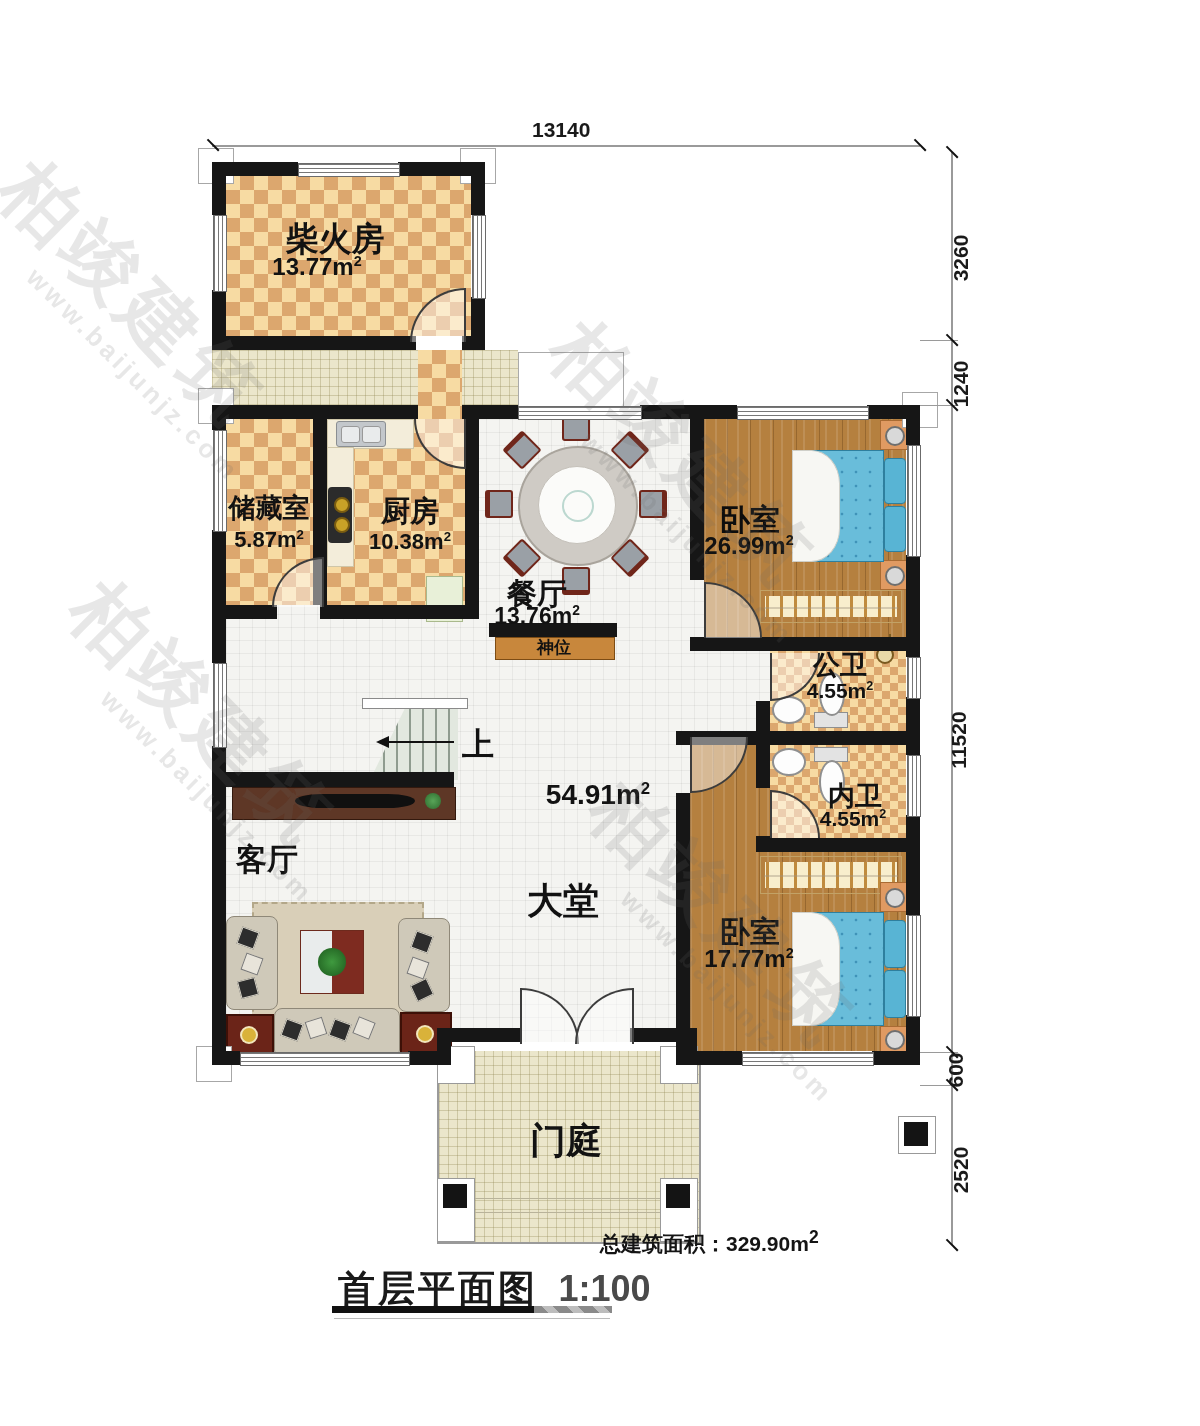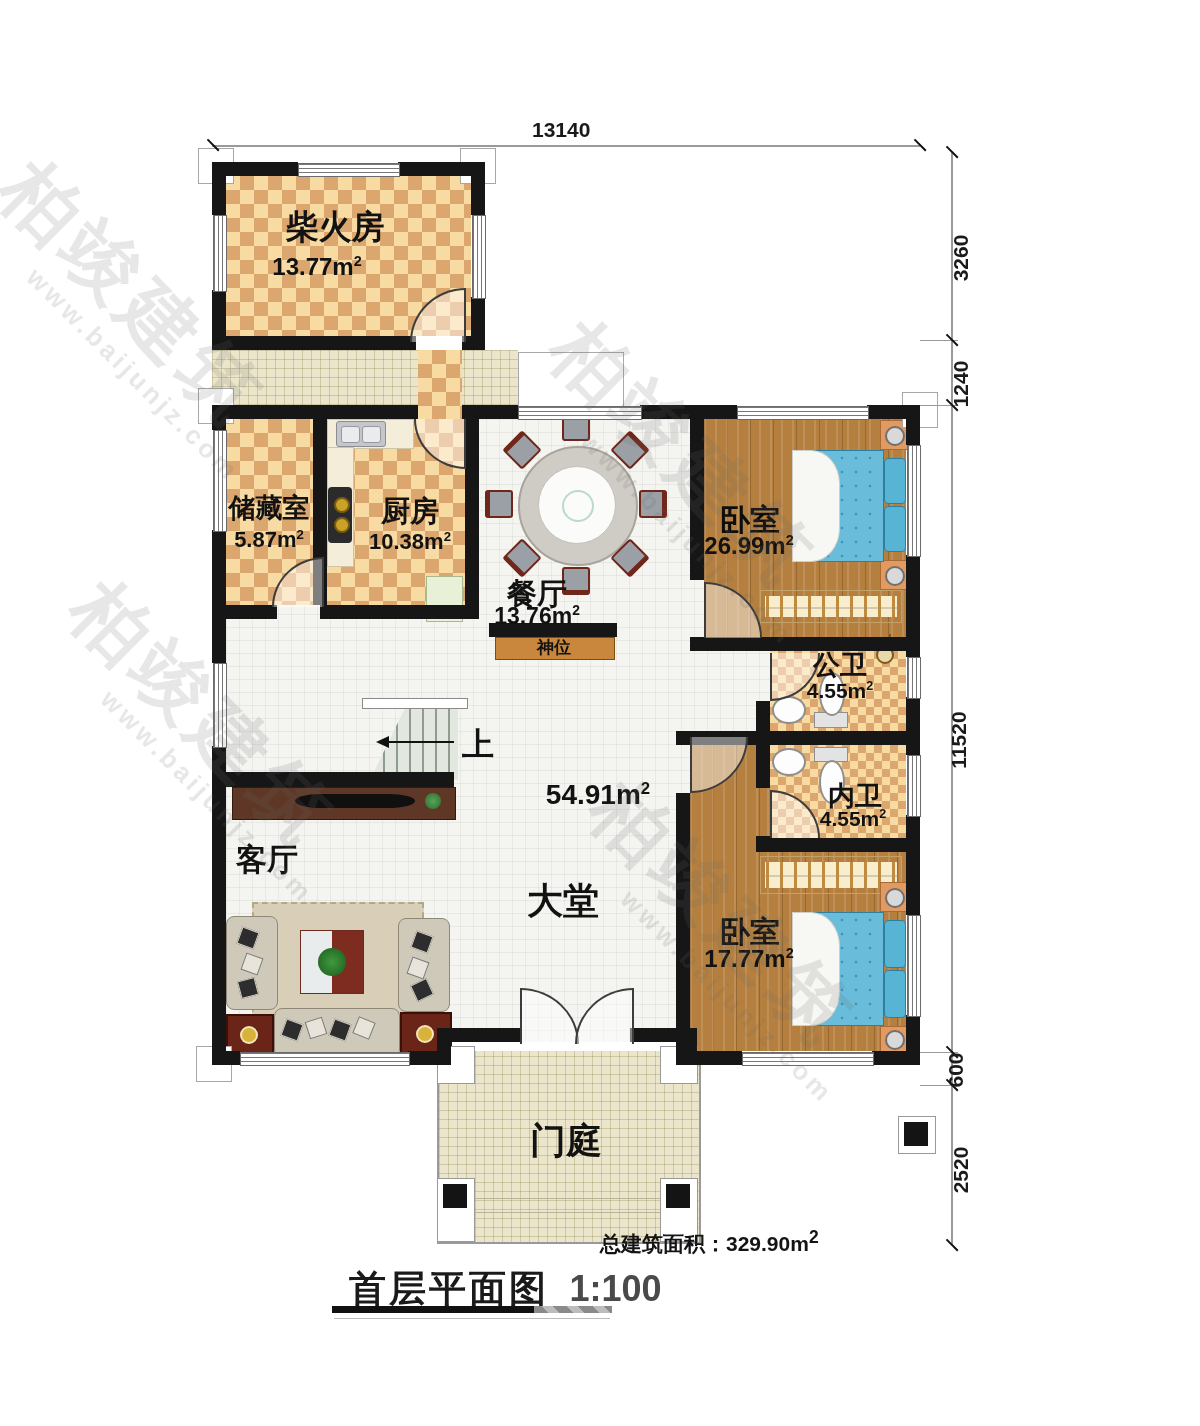--- a/index.html
+++ b/index.html
@@ -55,21 +55,21 @@
   .cushion{position:absolute;width:16px;height:16px;background:#2d2d2d;border:1px solid #d8d4c8;transform:rotate(20deg);}
   .cushion.w{background:#e8e4da;border-color:#777;}
   .sidetable{background:#6b2418;border:2px solid #3d1007;}
   .sidetable i{position:absolute;left:50%;top:50%;width:14px;height:14px;margin:-8px 0 0 -8px;
      border-radius:50%;background:#d9b23a;box-shadow:0 0 0 2px #f2e6bb;}
   .oval{border-radius:50%;background:#fdfdfd;border:2px solid #8f8f8f;}
   .wm{position:absolute;color:rgba(105,105,105,.16);font-weight:bold;transform:rotate(45deg);
      transform-origin:left top;white-space:nowrap;pointer-events:none;z-index:60;letter-spacing:8px;}
   .info-line{white-space:nowrap;font-weight:bold;color:#141414;}
   .info-line .note{font-size:15px;font-weight:bold;}
-  #title-row{position:absolute;left:338px;top:1264px;z-index:45;white-space:nowrap;margin-left:11px;}
+  #title-row{position:absolute;left:338px;top:1264px;z-index:45;white-space:nowrap;}
 </style>
 </head>
 <body>
 
 <div id="plan">
 
   <div class="abs tile-beige" style="left:212px;top:350px;width:306px;height:57px;"></div>
   <div class="abs" style="left:518px;top:352px;width:104px;height:53px;background:#fff;border:1px solid #aaa;z-index:5;"></div>
   <div class="abs checker" style="left:226px;top:176px;width:245px;height:160px;"></div>
   <div class="abs tile-white" style="left:226px;top:419px;width:680px;height:632px;"></div>
@@ -266,21 +266,21 @@
   <div class="corner-box" style="left:196px;top:1046px;"></div>
   <div class="post" style="left:437px;top:1046px;width:36px;height:36px;"></div>
   <div class="post" style="left:660px;top:1046px;width:36px;height:36px;"></div>
   <div class="post" style="left:437px;top:1178px;width:36px;height:62px;"></div>
   <div class="post" style="left:660px;top:1178px;width:36px;height:62px;"></div>
   <div class="post-core" style="left:443px;top:1184px;width:24px;height:24px;"></div>
   <div class="post-core" style="left:666px;top:1184px;width:24px;height:24px;"></div>
   <div class="post" style="left:898px;top:1116px;width:36px;height:36px;"></div>
   <div class="post-core" style="left:904px;top:1122px;width:24px;height:24px;"></div>
 
-  <div class="lbl" style="left:245px;top:210px;width:180px;font-size:33px;"><span>柴火房</span></div>
+  <div class="lbl" style="left:245px;top:222px;width:180px;font-size:33px;"><span>柴火房</span></div>
   <div class="lbl" style="left:227px;top:254px;width:180px;font-size:24px;"><span>13.77m</span><sup>2</sup></div>
 
   <div class="lbl" style="left:214px;top:494px;width:110px;font-size:27px;"><span>储藏室</span></div>
   <div class="lbl" style="left:214px;top:528px;width:110px;font-size:22px;"><span>5.87m</span><sup>2</sup></div>
 
   <div class="lbl" style="left:350px;top:496px;width:120px;font-size:29px;"><span>厨房</span></div>
   <div class="lbl" style="left:350px;top:530px;width:120px;font-size:22px;"><span>10.38m</span><sup>2</sup></div>
 
   <div class="lbl" style="left:477px;top:578px;width:120px;font-size:30px;"><span>餐厅</span></div>
   <div class="lbl" style="left:477px;top:604px;width:120px;font-size:23px;"><span>13.76m</span><sup>2</sup></div>

